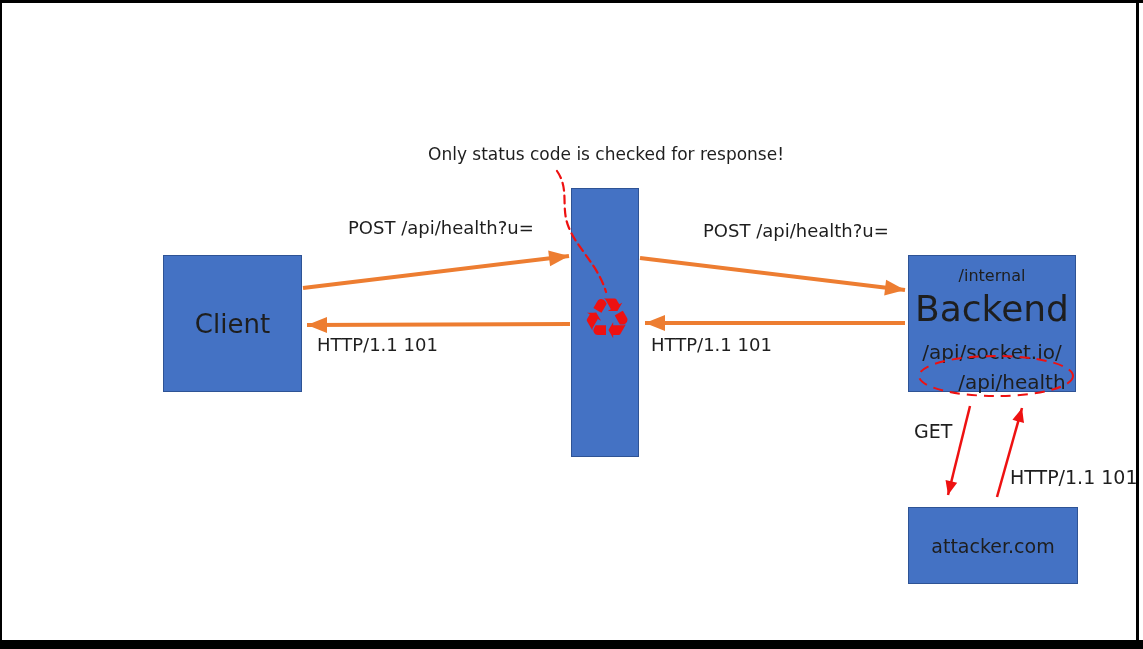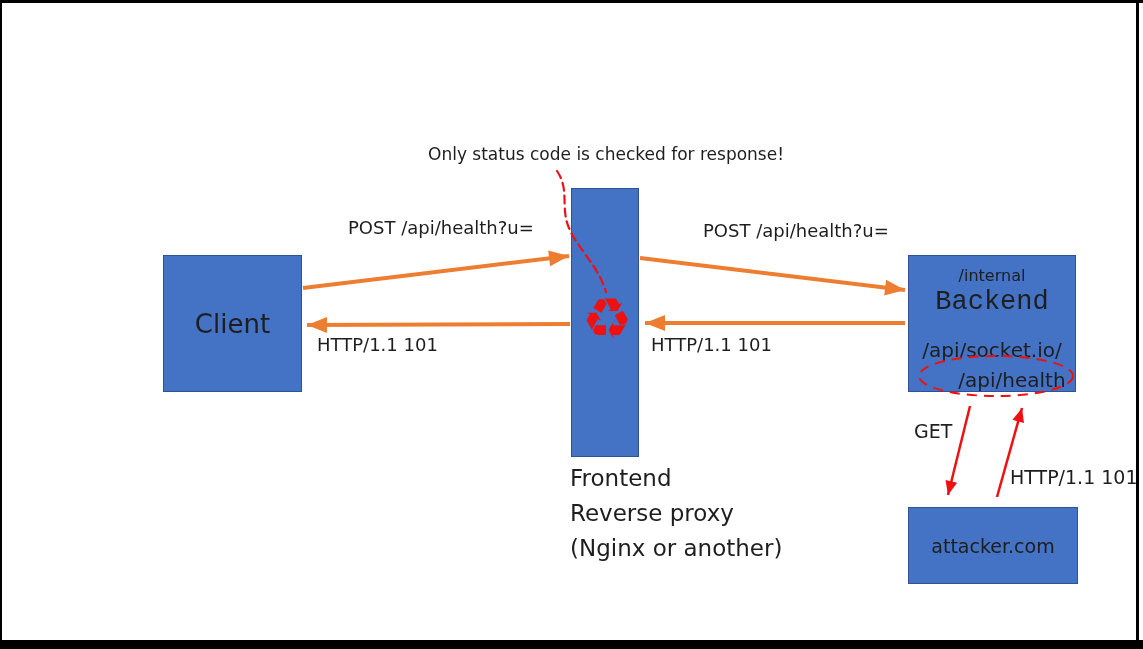--- a/index.html
+++ b/index.html
@@ -22,21 +22,21 @@
     border:1.5px solid var(--box-border,#2E5395);
     box-sizing:border-box;display:flex;align-items:center;justify-content:center;
   }
   .lbl{position:absolute;white-space:nowrap;color:var(--text,#1E1E1E);}
   #client-box{left:163px;top:255px;width:139px;height:137px;font-size:26px;}
   #proxy-box{left:571px;top:188px;width:68px;height:269px;}
   #backend-box{left:908px;top:255px;width:168px;height:137px;flex-direction:column;justify-content:flex-start;padding-top:10px;}
   #attacker-box{left:908px;top:507px;width:170px;height:77px;font-size:19px;}
   .be-line{line-height:1.25;}
   #backend-route-internal{font-size:16px;height:26px;}
-  #backend-title{font-size:27px;height:36px;font-family:Liberation Mono, monospace;}
+  #backend-title{font-size:36px;height:36px;}
   #backend-route-socket{font-size:20px;height:26px;margin-top:18px;}
   #backend-route-health{font-size:20px;height:28px;margin-top:5px;margin-left:40px;}
   #annotation{left:428px;top:144px;font-size:17px;}
   #lbl-post-left{left:348px;top:217px;font-size:18px;}
   #lbl-post-right{left:703px;top:220px;font-size:18px;}
   #lbl-http-left{left:317px;top:334px;font-size:18px;}
   #lbl-http-mid{left:651px;top:334px;font-size:18px;}
   #lbl-get{left:914px;top:420px;font-size:19px;}
   #lbl-http-right{left:1010px;top:466px;font-size:19px;}
   #proxy-caption{left:570px;top:461px;font-size:23px;line-height:35px;white-space:nowrap;}
@@ -77,25 +77,20 @@
   </div>
 
   <div id="annotation" class="lbl z2">Only status code is checked for response!</div>
   <div id="lbl-post-left" class="lbl z2">POST /api/health?u=</div>
   <div id="lbl-post-right" class="lbl z2">POST /api/health?u=</div>
   <div id="lbl-http-mid" class="lbl z2">HTTP/1.1 101</div>
   <div id="lbl-http-left" class="lbl z2">HTTP/1.1 101</div>
   <div id="lbl-get" class="lbl z2">GET</div>
   <div id="lbl-http-right" class="lbl z2">HTTP/1.1 101</div>
 
-  <div id="proxy-caption" class="lbl z2">
-    <div>Frontend</div>
-    <div>Reverse proxy</div>
-    <div>(Nginx or another)</div>
-  </div>
 
   <div id="recycle-icon">♻</div>
 
   <svg id="arrow-layer" width="1143" height="649" viewBox="0 0 1143 649">
     <defs>
       <marker id="mo" markerUnits="userSpaceOnUse" markerWidth="22" markerHeight="18" refX="21" refY="9" orient="auto">
         <path d="M1,1 L21,9 L1,17 Z" style="fill:var(--arrow,#ED7D31)"></path>
       </marker>
       <marker id="mr" markerUnits="userSpaceOnUse" markerWidth="16" markerHeight="13" refX="15" refY="6.5" orient="auto">
         <path d="M1,0.5 L15,6.5 L1,12.5 Z" style="fill:var(--attack,#EE1111)"></path>

